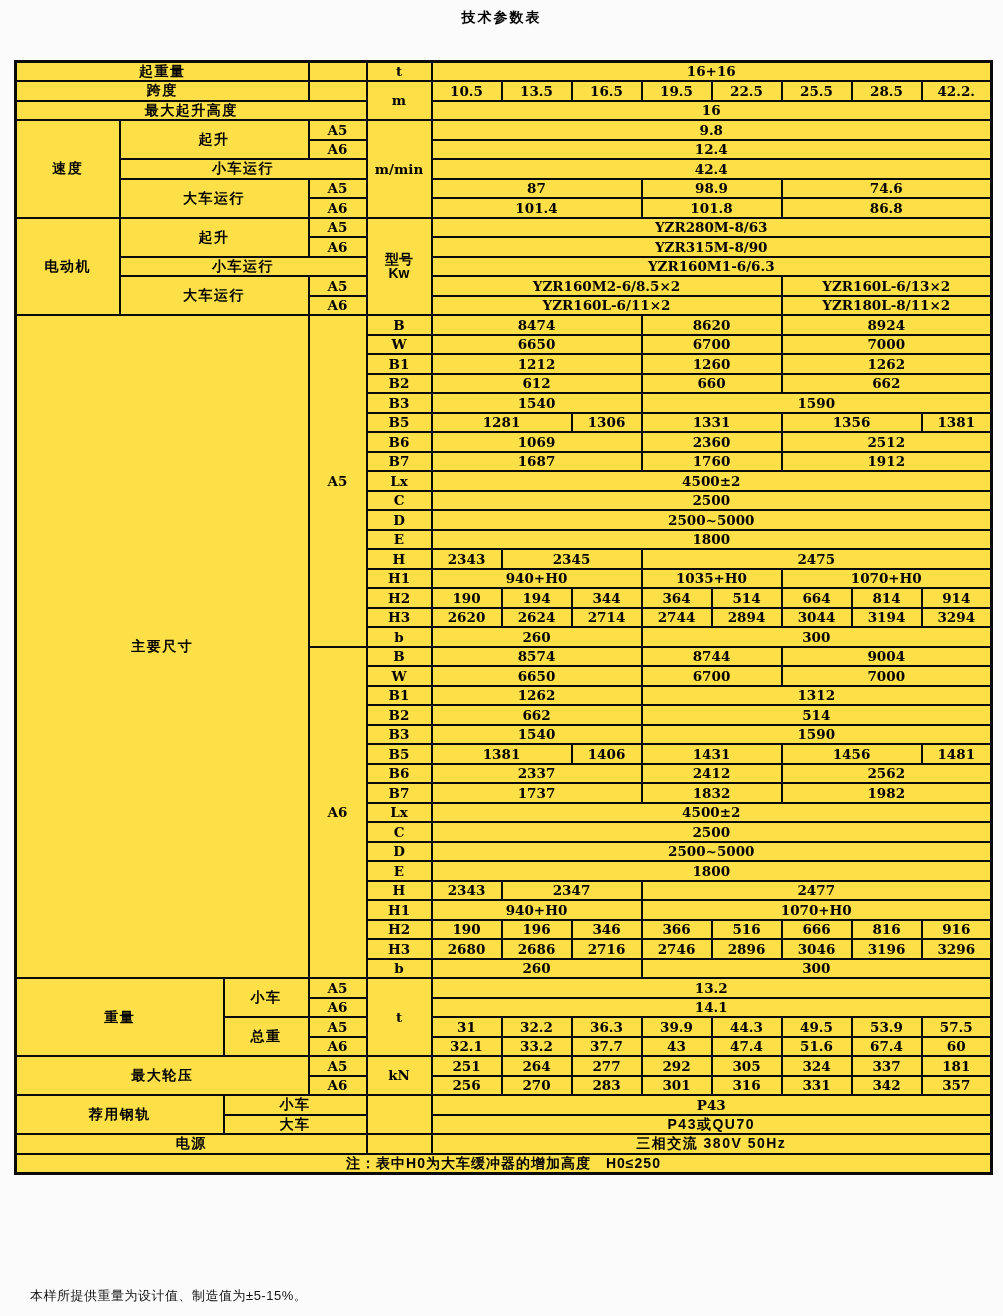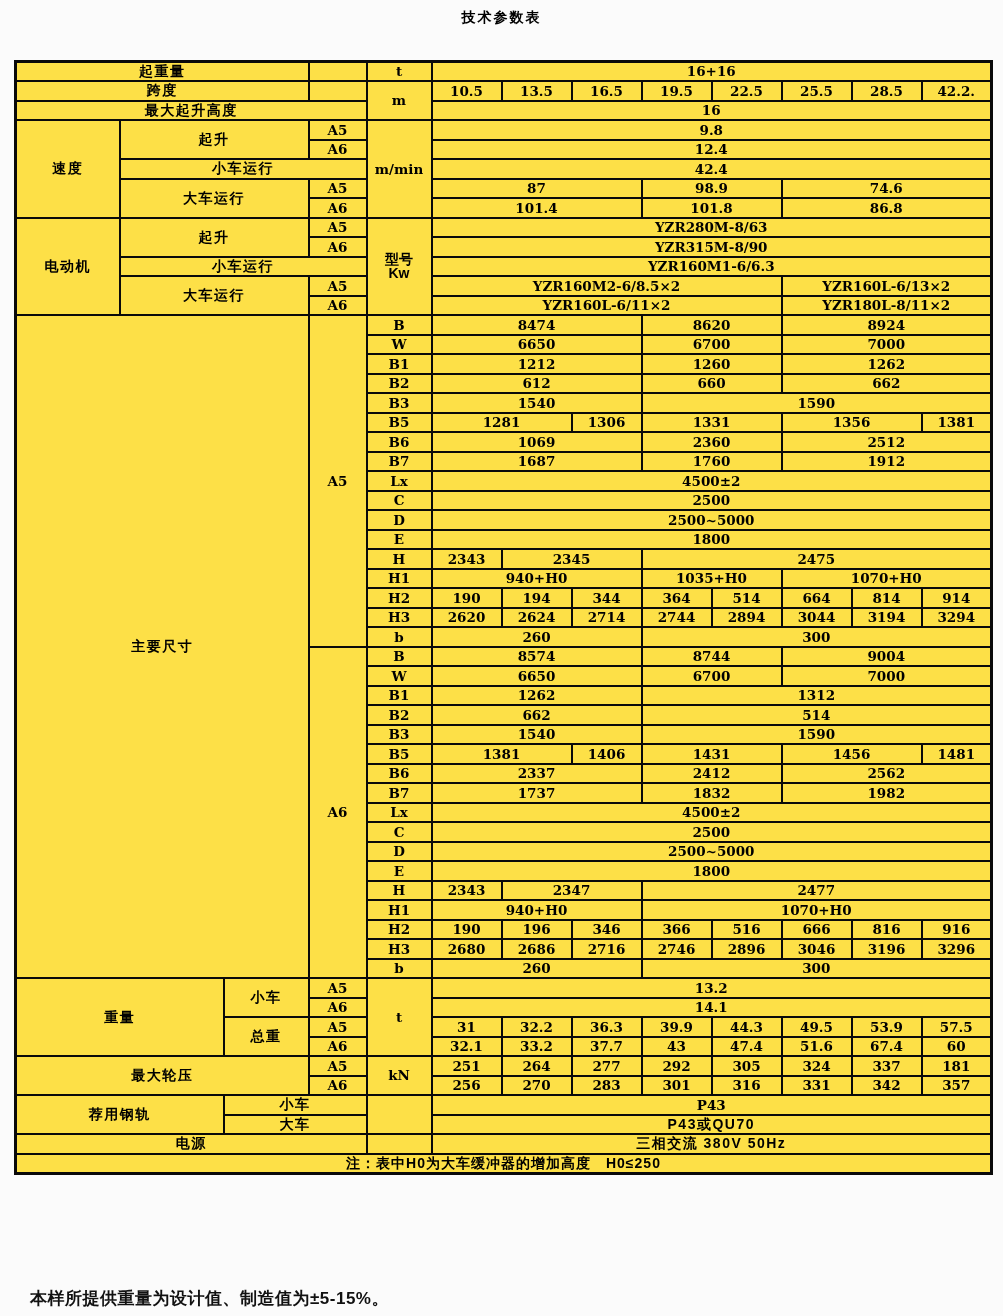--- a/index.html
+++ b/index.html
@@ -41,21 +41,21 @@
   }
   table.spec td.zh {
     font-family: "Liberation Sans", "DejaVu Sans", sans-serif;
     font-size: 14px;
     letter-spacing: 1.5px;
   }
   table.spec td.unit { white-space: pre-line; letter-spacing: 0; }
   table.spec td.note { letter-spacing: 1px; }
   .footer-note {
     position: absolute; left: 30px; top: 1287px;
-    font-size: 17px; font-weight: bold;
+    font-size: 13px; font-weight: normal;
     letter-spacing: 0.5px;
     color: #111;
   }
 </style>
 </head>
 <body>
 
 <div class="page-title">技术参数表</div>
 
 <table class="spec">

